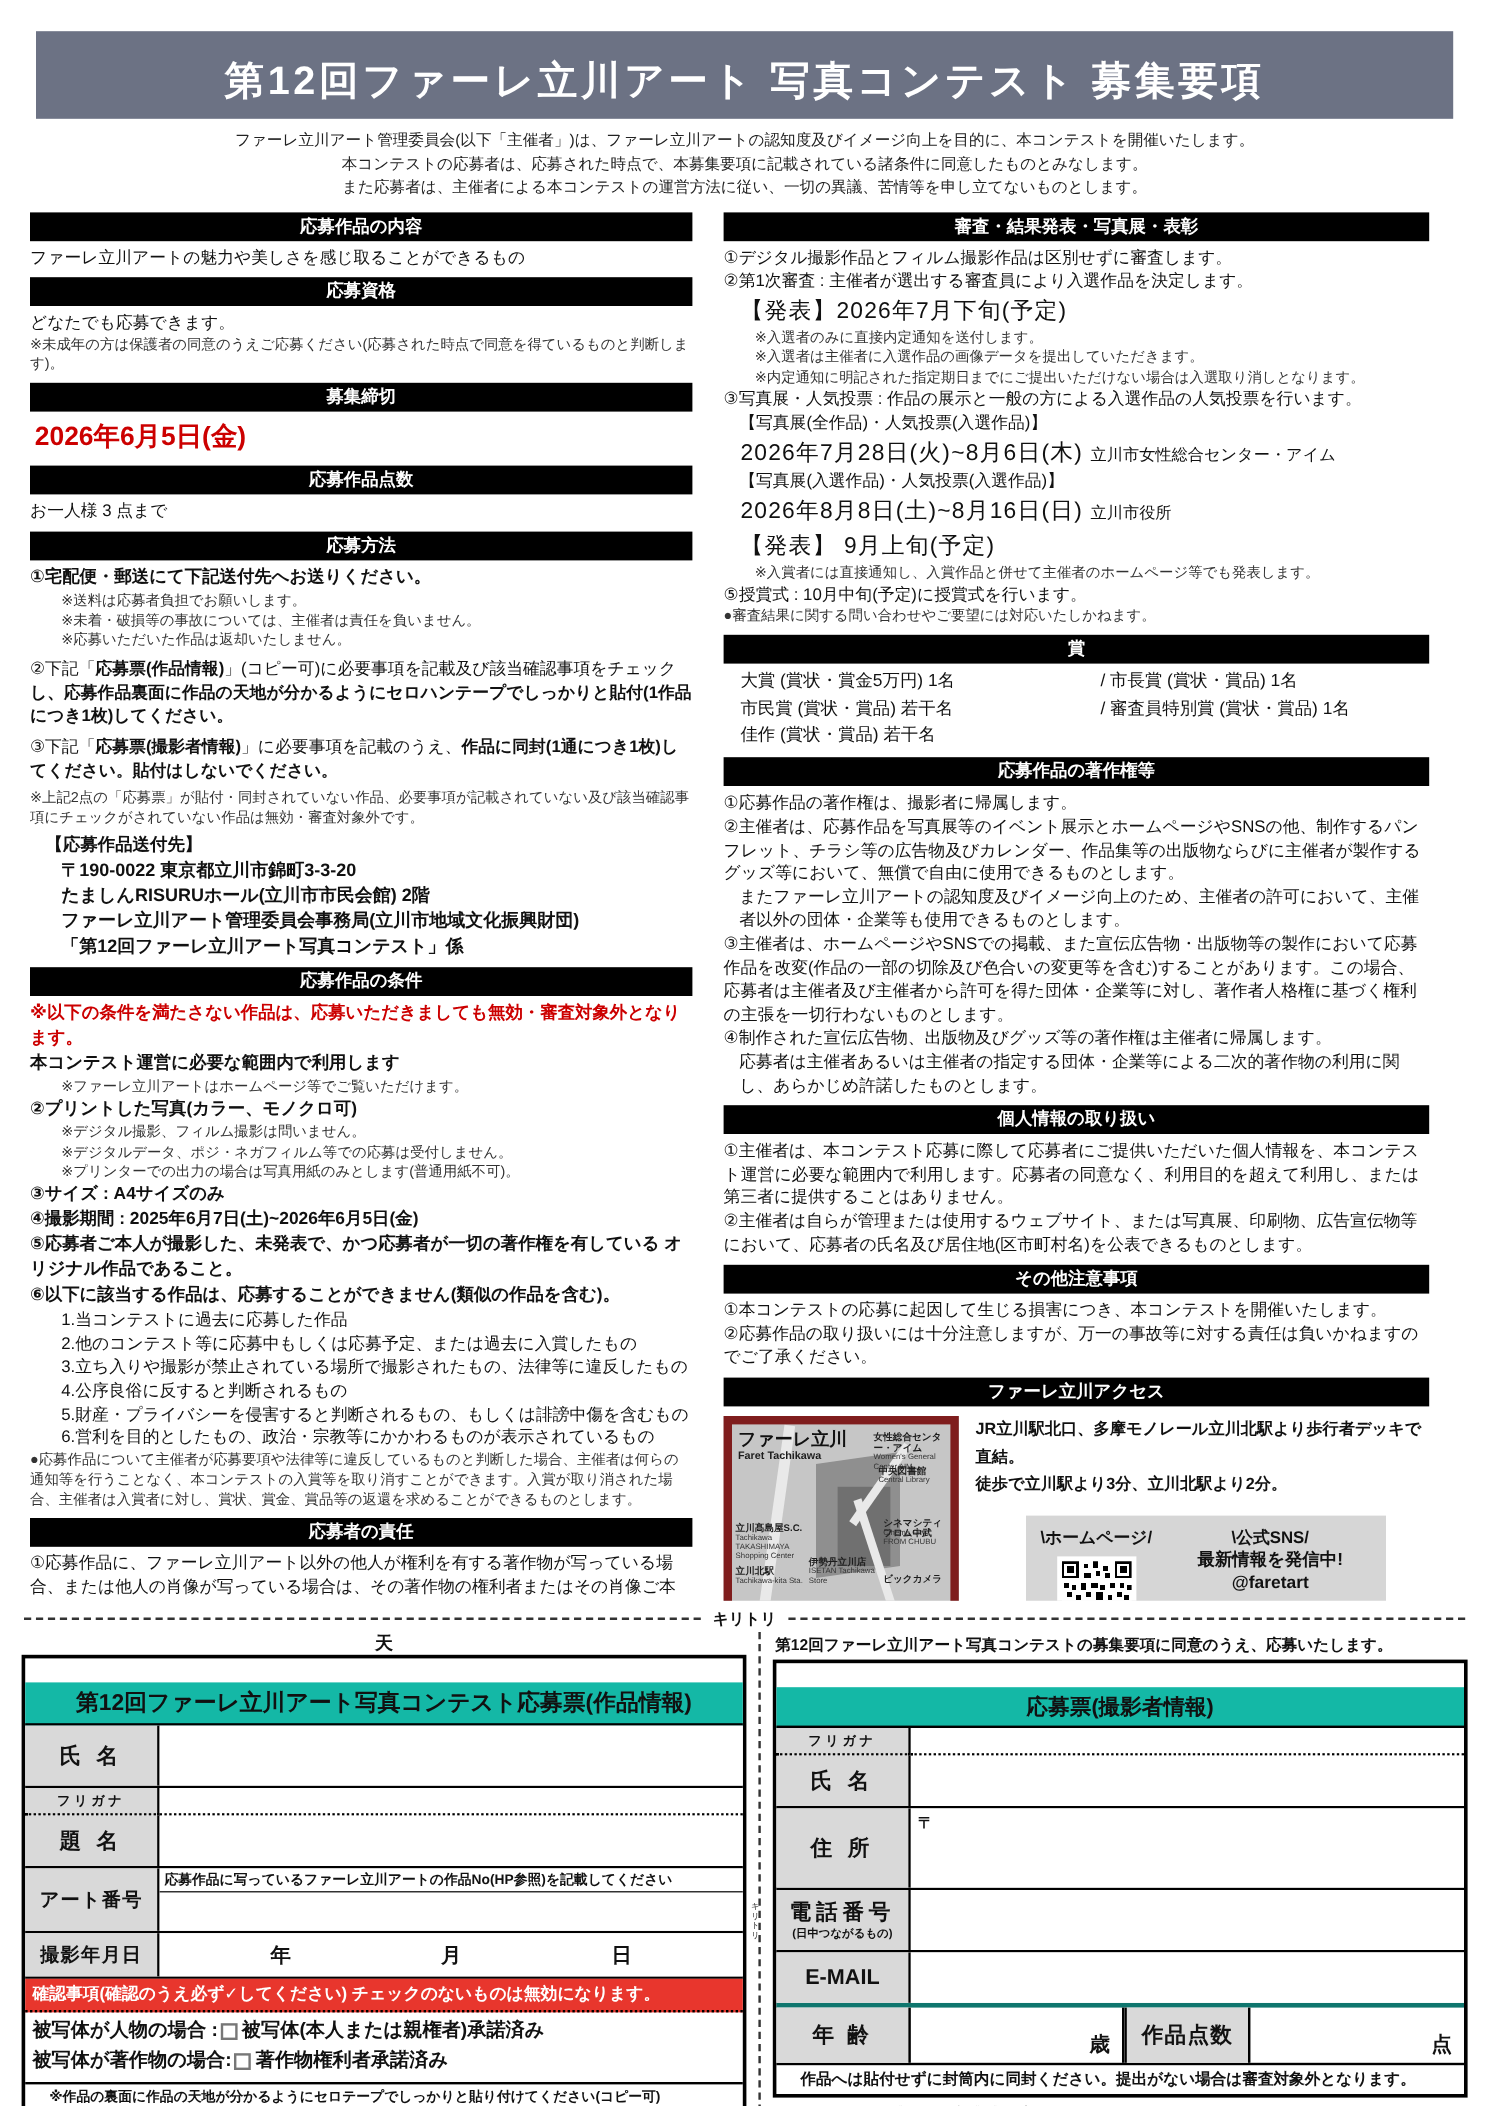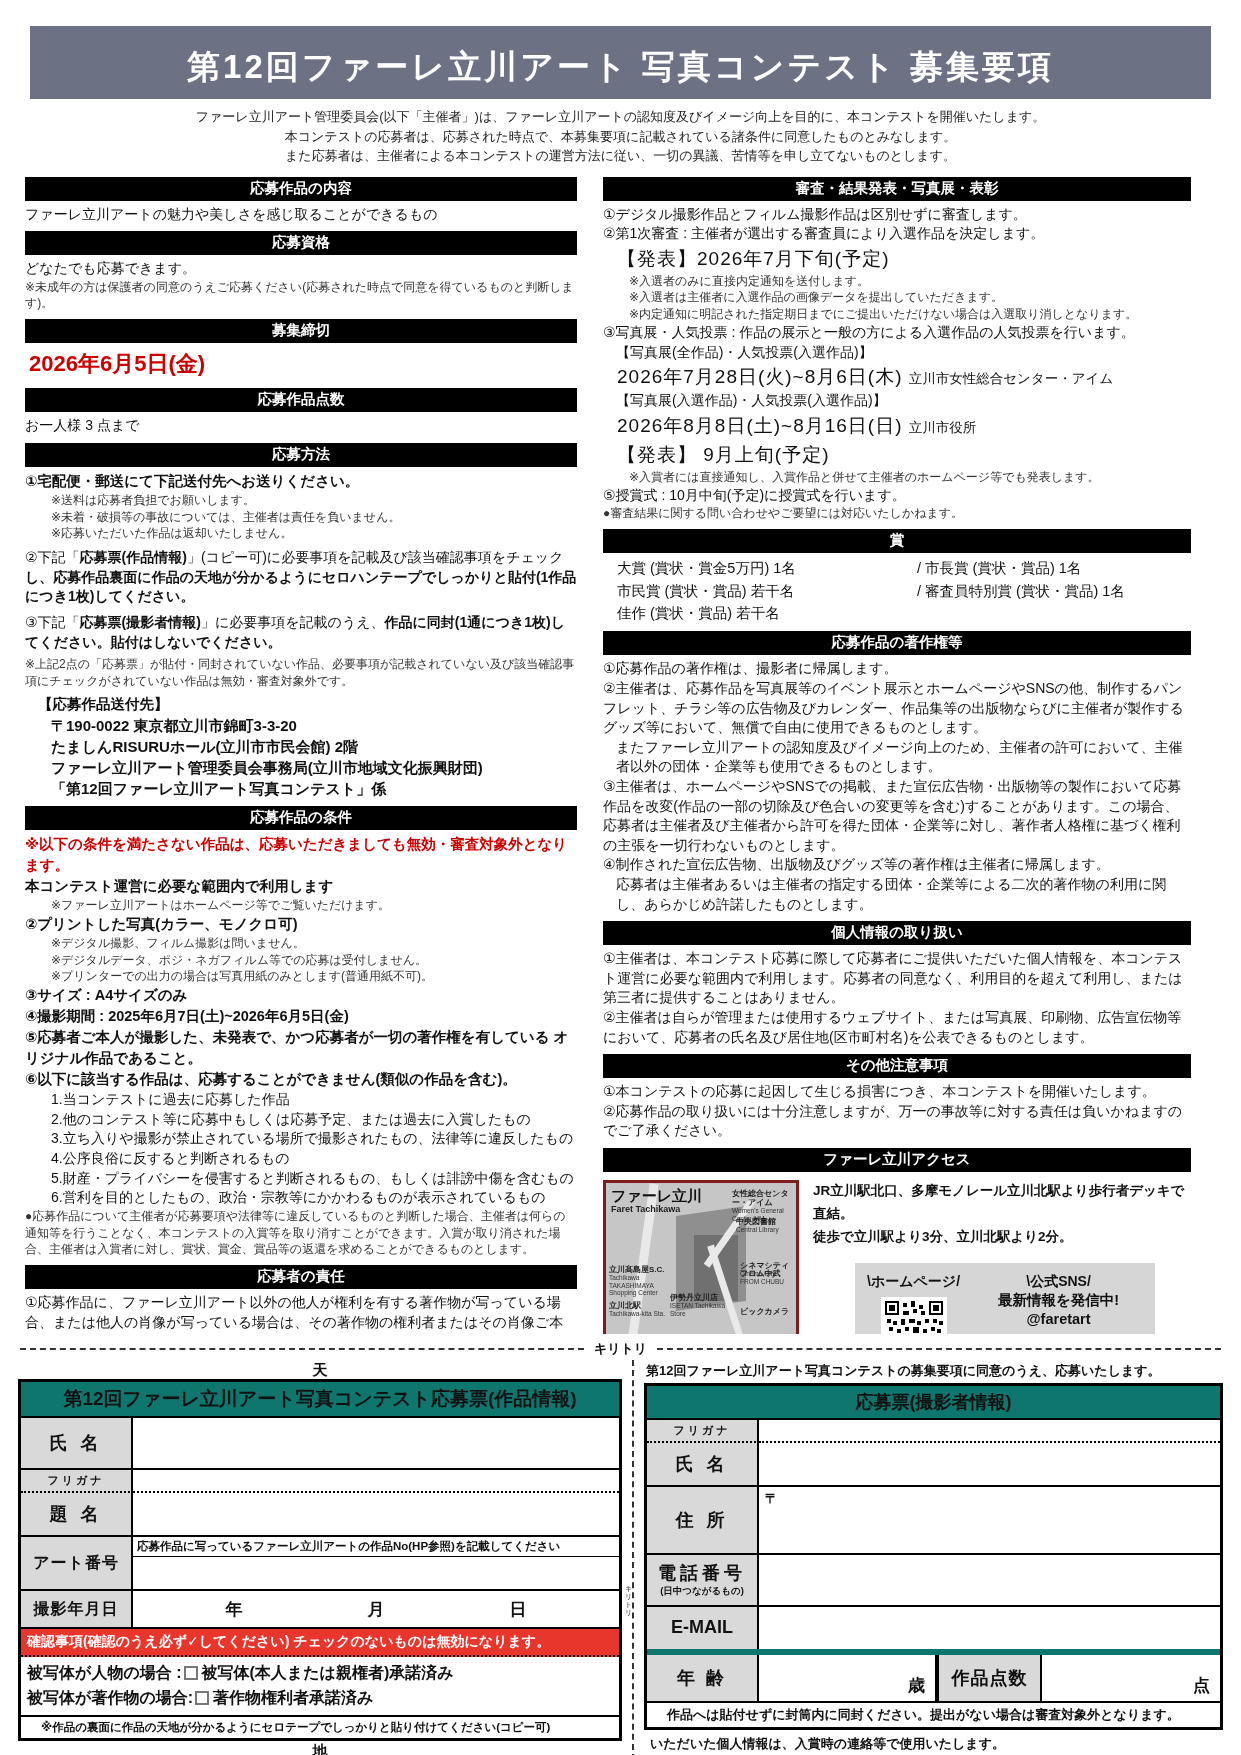--- a/index.html
+++ b/index.html
@@ -34,21 +34,21 @@
   .bigdate  { font-size:19px; padding:2px 0 1px 14px; letter-spacing:1px; }
   .venue    { font-size:13.5px; letter-spacing:0; }
   .prize-row { display:flex; font-size:14.5px; line-height:1.55; padding-left:14px; }
   .prize-l { width:300px; flex:none; }
   .addr { font-size:15px; font-weight:bold; line-height:1.4; padding-left:26px; }
 
   
   .access-wrap { display:flex; gap:14px; margin-top:8px; }
   .map {
     width:196px; height:168px; background:#c6c6c6; position:relative; flex:none;
-    border:3px solid #7f1d1d; overflow:hidden;
+    border:7px solid #7f1d1d; overflow:hidden;
   }
   .map .shape1 { position:absolute; left:70px; top:28px; width:70px; height:95px; background:#8f8f8f; transform:skewY(-8deg); }
   .map .shape2 { position:absolute; left:88px; top:52px; width:44px; height:66px; background:#707070; }
   .map .road-v1 { position:absolute; left:32px; top:0; width:9px; height:168px; background:#e9e9e9; transform:rotate(8deg); }
   .map .road-v2 { position:absolute; left:118px; top:60px; width:7px; height:110px; background:#e9e9e9; transform:rotate(-18deg); }
   .map .road-d  { position:absolute; left:120px; top:10px; width:7px; height:80px; background:#e9e9e9; transform:rotate(35deg); }
   .map .lbl { position:absolute; font-size:8px; font-weight:bold; color:#1d1d1d; line-height:1.15; }
   .map .lbl .en { font-weight:normal; font-size:6.5px; display:block; color:#333; }
   .map .title-jp { font-size:15px; font-weight:bold; color:#111; }
   .map .title-en { font-size:9px; font-weight:bold; display:block; }
@@ -67,42 +67,42 @@
   .cutline .txt { font-size:13px; font-weight:bold; }
   .bottom { display:flex; padding:0 18px; margin-top:2px; }
   .bleft { width:604px; flex:none; }
   .bdivider { width:22px; flex:none; position:relative; }
   .bdivider .vline { position:absolute; left:10px; top:0; bottom:0; border-left:2px dashed #333; }
   .bdivider .vtxt { position:absolute; left:1px; top:220px; font-size:7px; color:#333; writing-mode:vertical-rl; }
   .bright { flex:1; }
   .tenchi { text-align:center; font-size:15px; font-weight:bold; line-height:1.3; }
 
   .formbox { border:3px solid #000; background:#fff; }
-  .f-title { background:#0f766e; border-bottom:2px solid #000; text-align:center; font-size:19px; font-weight:bold; padding:4px 0; }
+  .f-title { background:#14b8a6; border-bottom:2px solid #000; text-align:center; font-size:19px; font-weight:bold; padding:4px 0;margin-top:20px; }
   .f-title.small { font-size:18px; }
   .frow { display:grid; grid-template-columns:112px 1fr; border-top:2px solid #000; }
   .frow.first { border-top:none; }
   .frow.dotted-bottom > div { border-bottom:2px dotted #000; }
   .frow.nb { border-top:none; }
   .flabel { background:#d9d9d9; border-right:2px solid #000; display:flex; flex-direction:column; align-items:center; justify-content:center; font-weight:bold; font-size:18px; letter-spacing:4px; text-align:center; }
   .flabel.kana { font-size:11px; letter-spacing:3px; padding:3px 0; }
   .flabel .sub { font-size:9.5px; letter-spacing:0; font-weight:bold; }
   .fval { position:relative; background:#fff; }
   .fval.input { cursor:text; }
   .fnote-inline { font-size:11.5px; font-weight:bold; padding:2px 4px; border-bottom:1px solid #000; }
   .h52 { min-height:50px; } .h22 { min-height:20px; } .h44 { min-height:42px; } .h56 { min-height:52px; } .h70 { min-height:66px; }
   .ymd { display:flex; justify-content:space-around; align-items:center; font-size:17px; font-weight:bold; min-height:36px; padding:0 30px; }
   .confirmbar { grid-column:1 / 3; background:#e8362d; color:#fff; font-weight:bold; font-size:14px; padding:4px 6px; border-bottom:2px dotted #000; }
   .checks { grid-column:1 / 3; padding:4px 6px; }
   .checkline { font-size:16px; font-weight:bold; line-height:1.55; display:flex; align-items:center; }
   .cbx { display:inline-block; width:14px; height:14px; border:2px solid #777; margin:0 4px 0 2px; flex:none; }
   .fbottomnote { grid-column:1 / 3; font-size:11.5px; font-weight:bold; padding:3px 20px; }
   .agree { font-size:13px; font-weight:bold; padding:2px 0 3px 2px; }
   .postal { font-size:13px; font-weight:bold; position:absolute; top:3px; left:6px; }
-  .agegrid { display:grid; grid-template-columns:112px 1fr 105px 1fr; border-top:6px solid #0f766e; }
+  .agegrid { display:grid; grid-template-columns:112px 1fr 105px 1fr; border-top:4px solid #0f766e; }
   .agegrid .flabel2 { background:#d9d9d9; display:flex; align-items:center; justify-content:center; font-weight:bold; font-size:18px; letter-spacing:3px; border-right:2px solid #000; }
   .agegrid .unitcell { display:flex; align-items:flex-end; justify-content:flex-end; font-size:17px; font-weight:bold; padding:4px 10px; min-height:46px; }
   .agegrid .unitcell.mid { border-right:2px solid #000; }
   .footer-note { font-size:13px; font-weight:bold; padding:5px 0 0 6px; }
 </style>
 </head>
 <body>
 
 <div class="page">
 

